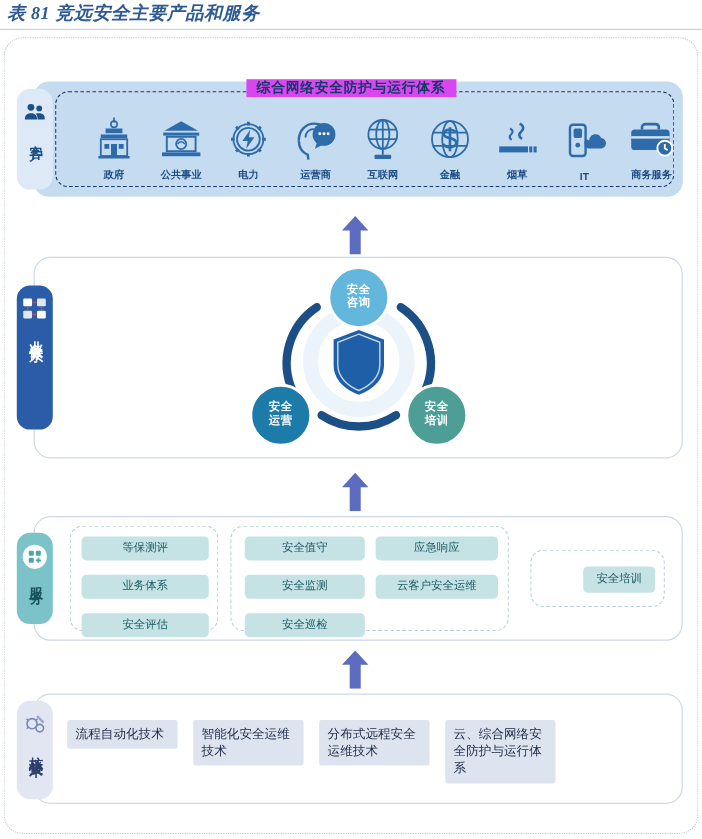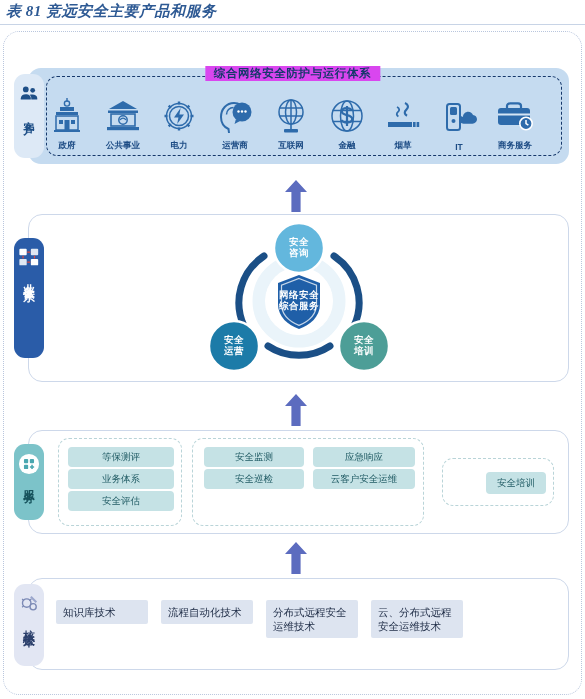--- a/index.html
+++ b/index.html
@@ -77,21 +77,21 @@
     width: 516px; height: 80px;
     border: 1.6px dashed #16386b; border-radius: 11px;
   }
   .cust-banner {
     position: absolute; top: 66px; left: 50%; transform: translateX(-50%);
     background: #d946ef; padding: 0 9px;
     font-size: 11.5px; font-weight: bold; color: #16386b;
     letter-spacing: .6px; white-space: nowrap; z-index: 3;
   }
   .cust-row {
-    position: absolute; left: 36px; top: 84px;
+    position: absolute; left: 64px; top: 84px;
     width: 510px; height: 68px;
     display: flex; align-items: flex-end; justify-content: space-between;
     padding: 0 4px;
   }
   .cust-item { width: 54px; text-align: center; }
   .cust-item .ico { height: 42px; display: flex; align-items: center; justify-content: center; }
   .cust-item .lbl {
     font-size: 8.5px; color: #1c4b84; font-weight: bold;
     margin-top: 3px; white-space: nowrap;
   }
@@ -104,21 +104,21 @@
   .circles { position: absolute; left: 206px; top: 222px; width: 186px; height: 156px; }
 
   
   .sec-services { left: 28px; top: 430px; width: 541px; height: 104px; }
   .svc-group {
     position: absolute; border: 1.3px dashed #b9d4d8; border-radius: 11px;
   }
   .svc-g1 { left: 58px; top: 438px;  width: 124px; height: 88px; }
   .svc-g2 { left: 192px; top: 438px; width: 232px; height: 88px; }
   .svc-g3 { left: 442px; top: 458px; width: 112px; height: 48px; }
-  .svc-col { position: absolute; top: 8px; display: flex; flex-direction: column; gap: 2px; }
+  .svc-col { position: absolute; top: 8px; display: flex; flex-direction: column; gap: 12px; }
   .svc-chip {
     background: #c5e2e5; border-radius: 4px;
     font-size: 9.5px; color: #1f5a63;
     height: 20px; line-height: 20px; text-align: center;
     white-space: nowrap;
   }
   .svc-g1 .svc-col { left: 9px; width: 106px; }
   .svc-g2 .col-a { left: 11px; width: 100px; }
   .svc-g2 .col-b { left: 120px; width: 102px; }
   .svc-g3 .svc-col { left: 9px; top: 13px; width: 94px; padding-left: 34px; }
@@ -342,24 +342,20 @@
       <circle cx="93" cy="26" r="25" fill="#63b7dd"></circle>
       <circle cx="93" cy="26" r="25" fill="none" stroke="#ffffff" stroke-width="2.4"></circle>
 
       <circle cx="28" cy="124" r="25" fill="#1c7ba8"></circle>
       <circle cx="28" cy="124" r="25" fill="none" stroke="#ffffff" stroke-width="2.4"></circle>
 
       <circle cx="158" cy="124" r="25" fill="#4d9e97"></circle>
       <circle cx="158" cy="124" r="25" fill="none" stroke="#ffffff" stroke-width="2.4"></circle>
     </svg>
 
-    <div class="c-label" style="left:0; top:68px; width:186px;">
-      <div>网络安全</div>
-      <div>综合服务</div>
-    </div>
 
     <div class="c-label" style="left:68px; top:15px; width:50px;">
       <div>安全</div>
       <div>咨询</div>
     </div>
 
     <div class="c-label" style="left:3px; top:113px; width:50px;">
       <div>安全</div>
       <div>运营</div>
     </div>
@@ -392,20 +388,21 @@
   <div class="svc-group svc-g1">
     <div class="svc-col">
       <div class="svc-chip">等保测评</div>
       <div class="svc-chip">业务体系</div>
       <div class="svc-chip">安全评估</div>
     </div>
   </div>
 
   <div class="svc-group svc-g2">
     <div class="svc-col col-a">
+      <div class="svc-chip">安全值守</div>
       <div class="svc-chip">安全监测</div>
       <div class="svc-chip">安全巡检</div>
     </div>
     <div class="svc-col col-b">
       <div class="svc-chip">应急响应</div>
       <div class="svc-chip">云客户安全运维</div>
     </div>
   </div>
 
   <div class="svc-group svc-g3">
@@ -428,19 +425,19 @@
         <circle cx="9.5" cy="11" r="4.6"></circle>
         <circle cx="16.5" cy="15" r="3.4"></circle>
       </g>
       <path d="M14 4l6 6" stroke="#9aa6cc" stroke-width="2.2"></path>
       <path d="M4.5 6.5l2 2M14.5 6.5l-2 2M4.5 15.5l2-2" stroke="#7b89b5" stroke-width="1.3"></path>
     </svg>
     <div class="rail-label">核心技术</div>
   </div>
 
   <div class="tech-row">
-    <div class="tech-chip">知识库技术</div>
     <div class="tech-chip">流程自动化技术</div>
+    <div class="tech-chip">智能化安全运维技术</div>
     <div class="tech-chip">分布式远程安全运维技术</div>
-    <div class="tech-chip">云、分布式远程安全运维技术</div>
+    <div class="tech-chip">云、综合网络安全防护与运行体系</div>
   </div>
 
 </div>
 
 </body></html>

